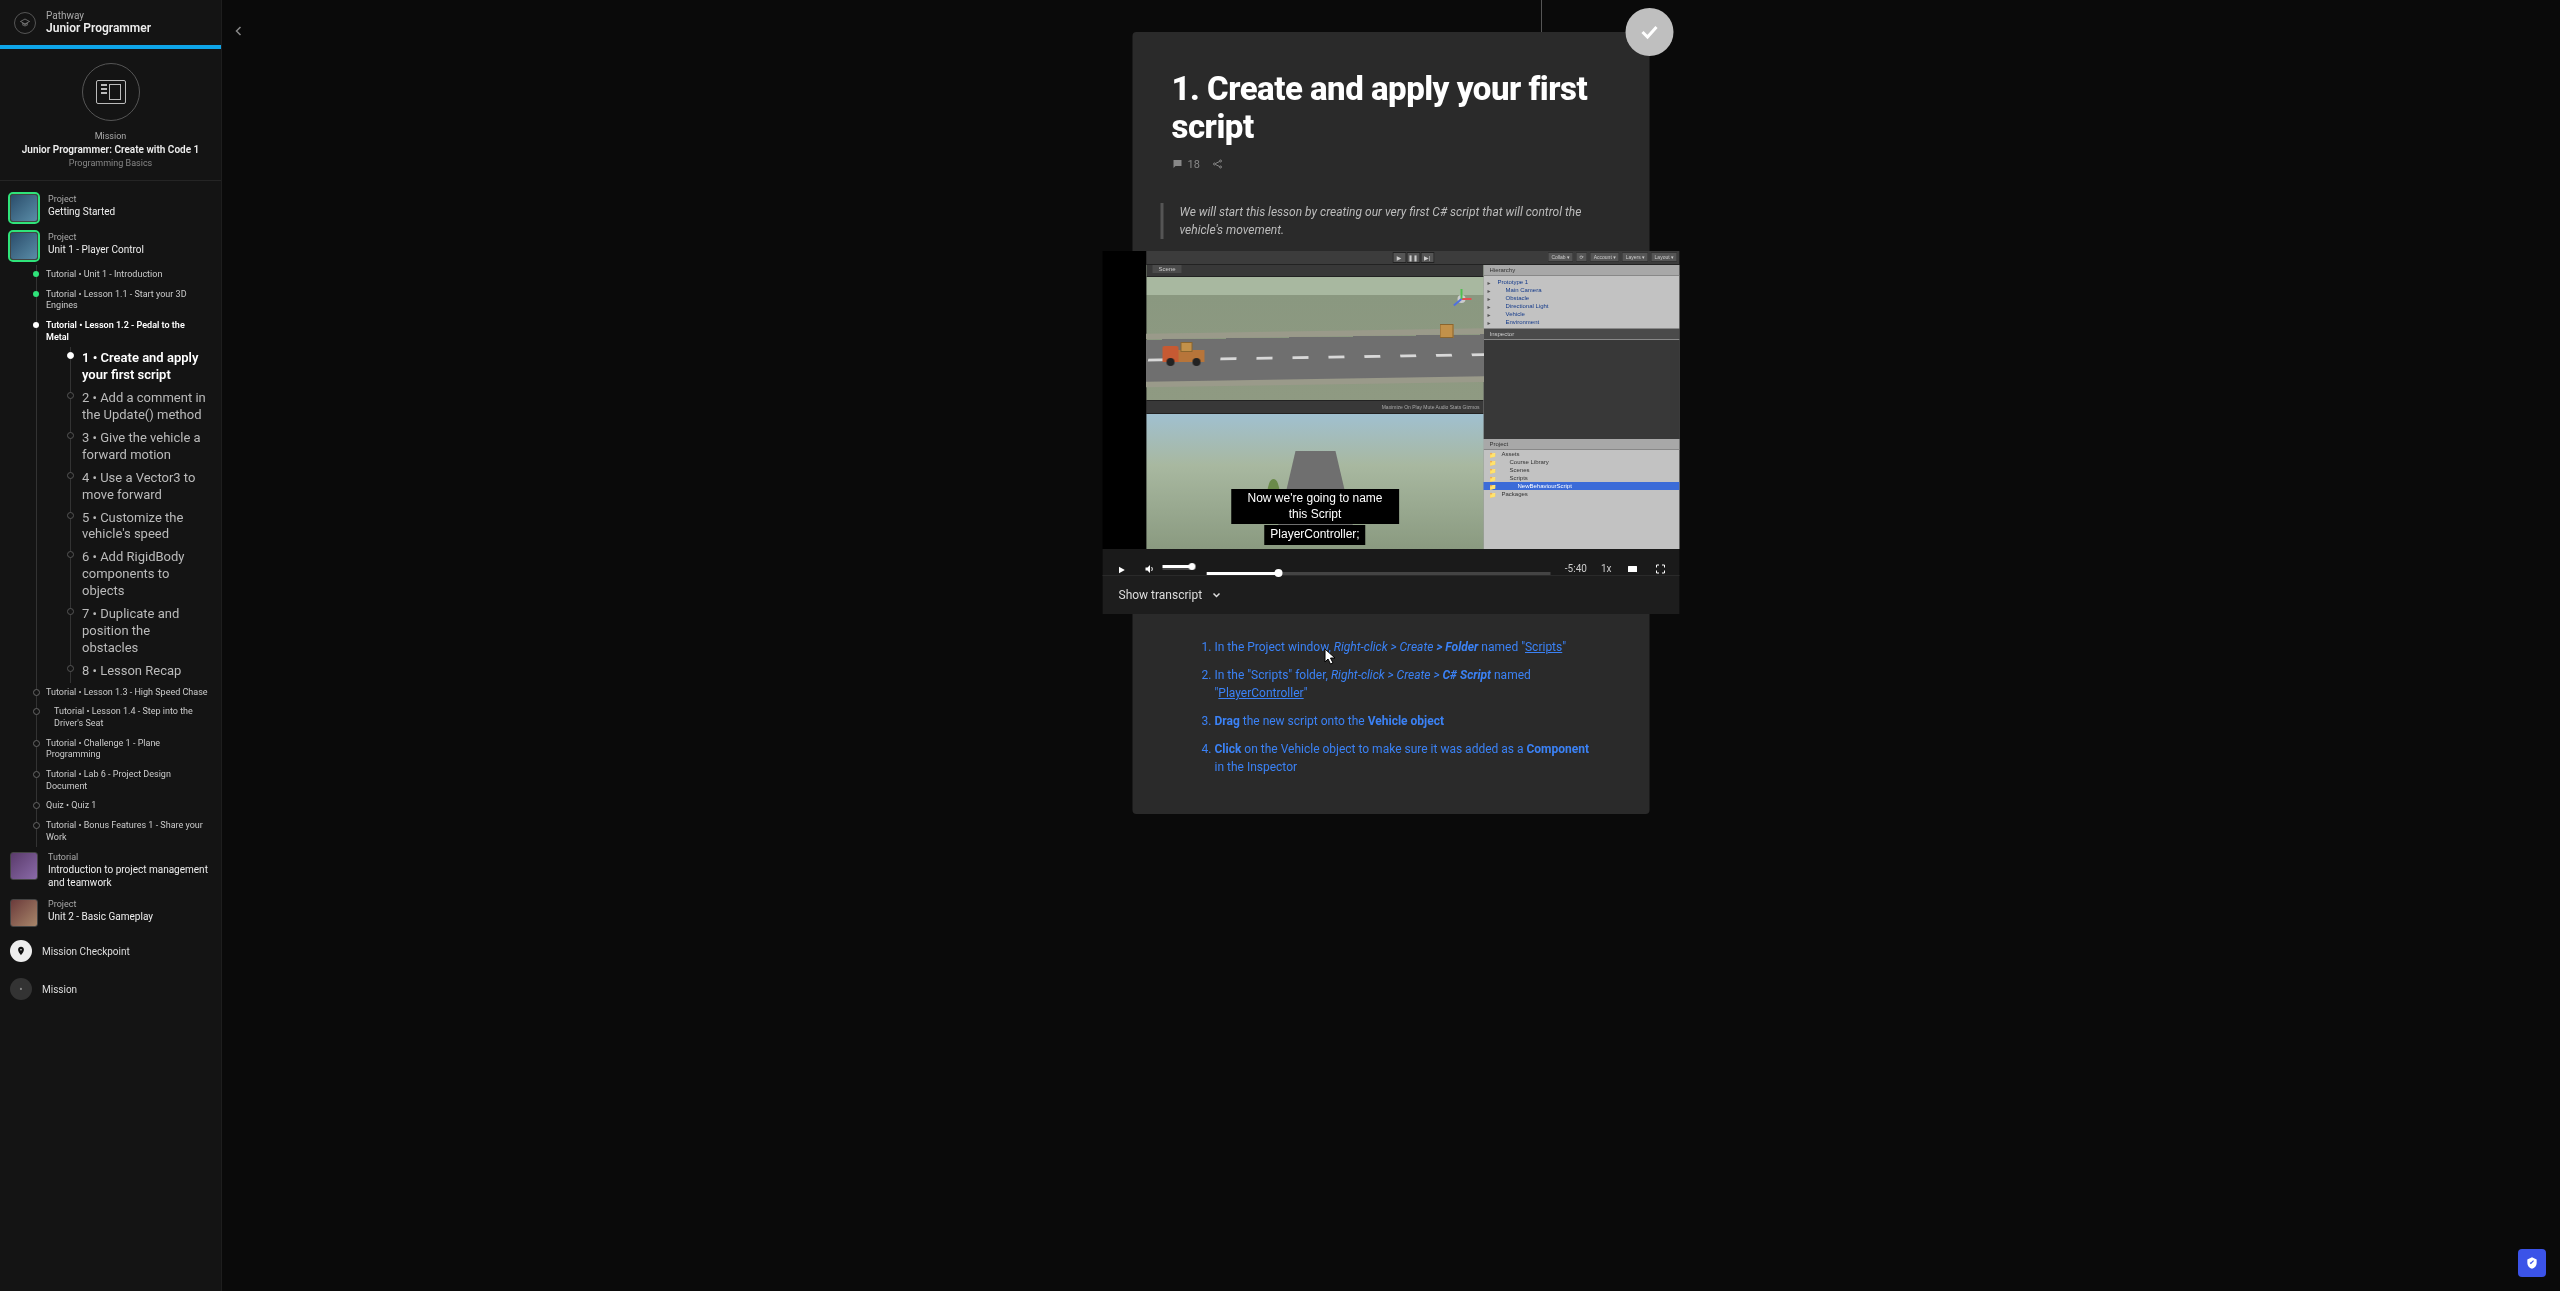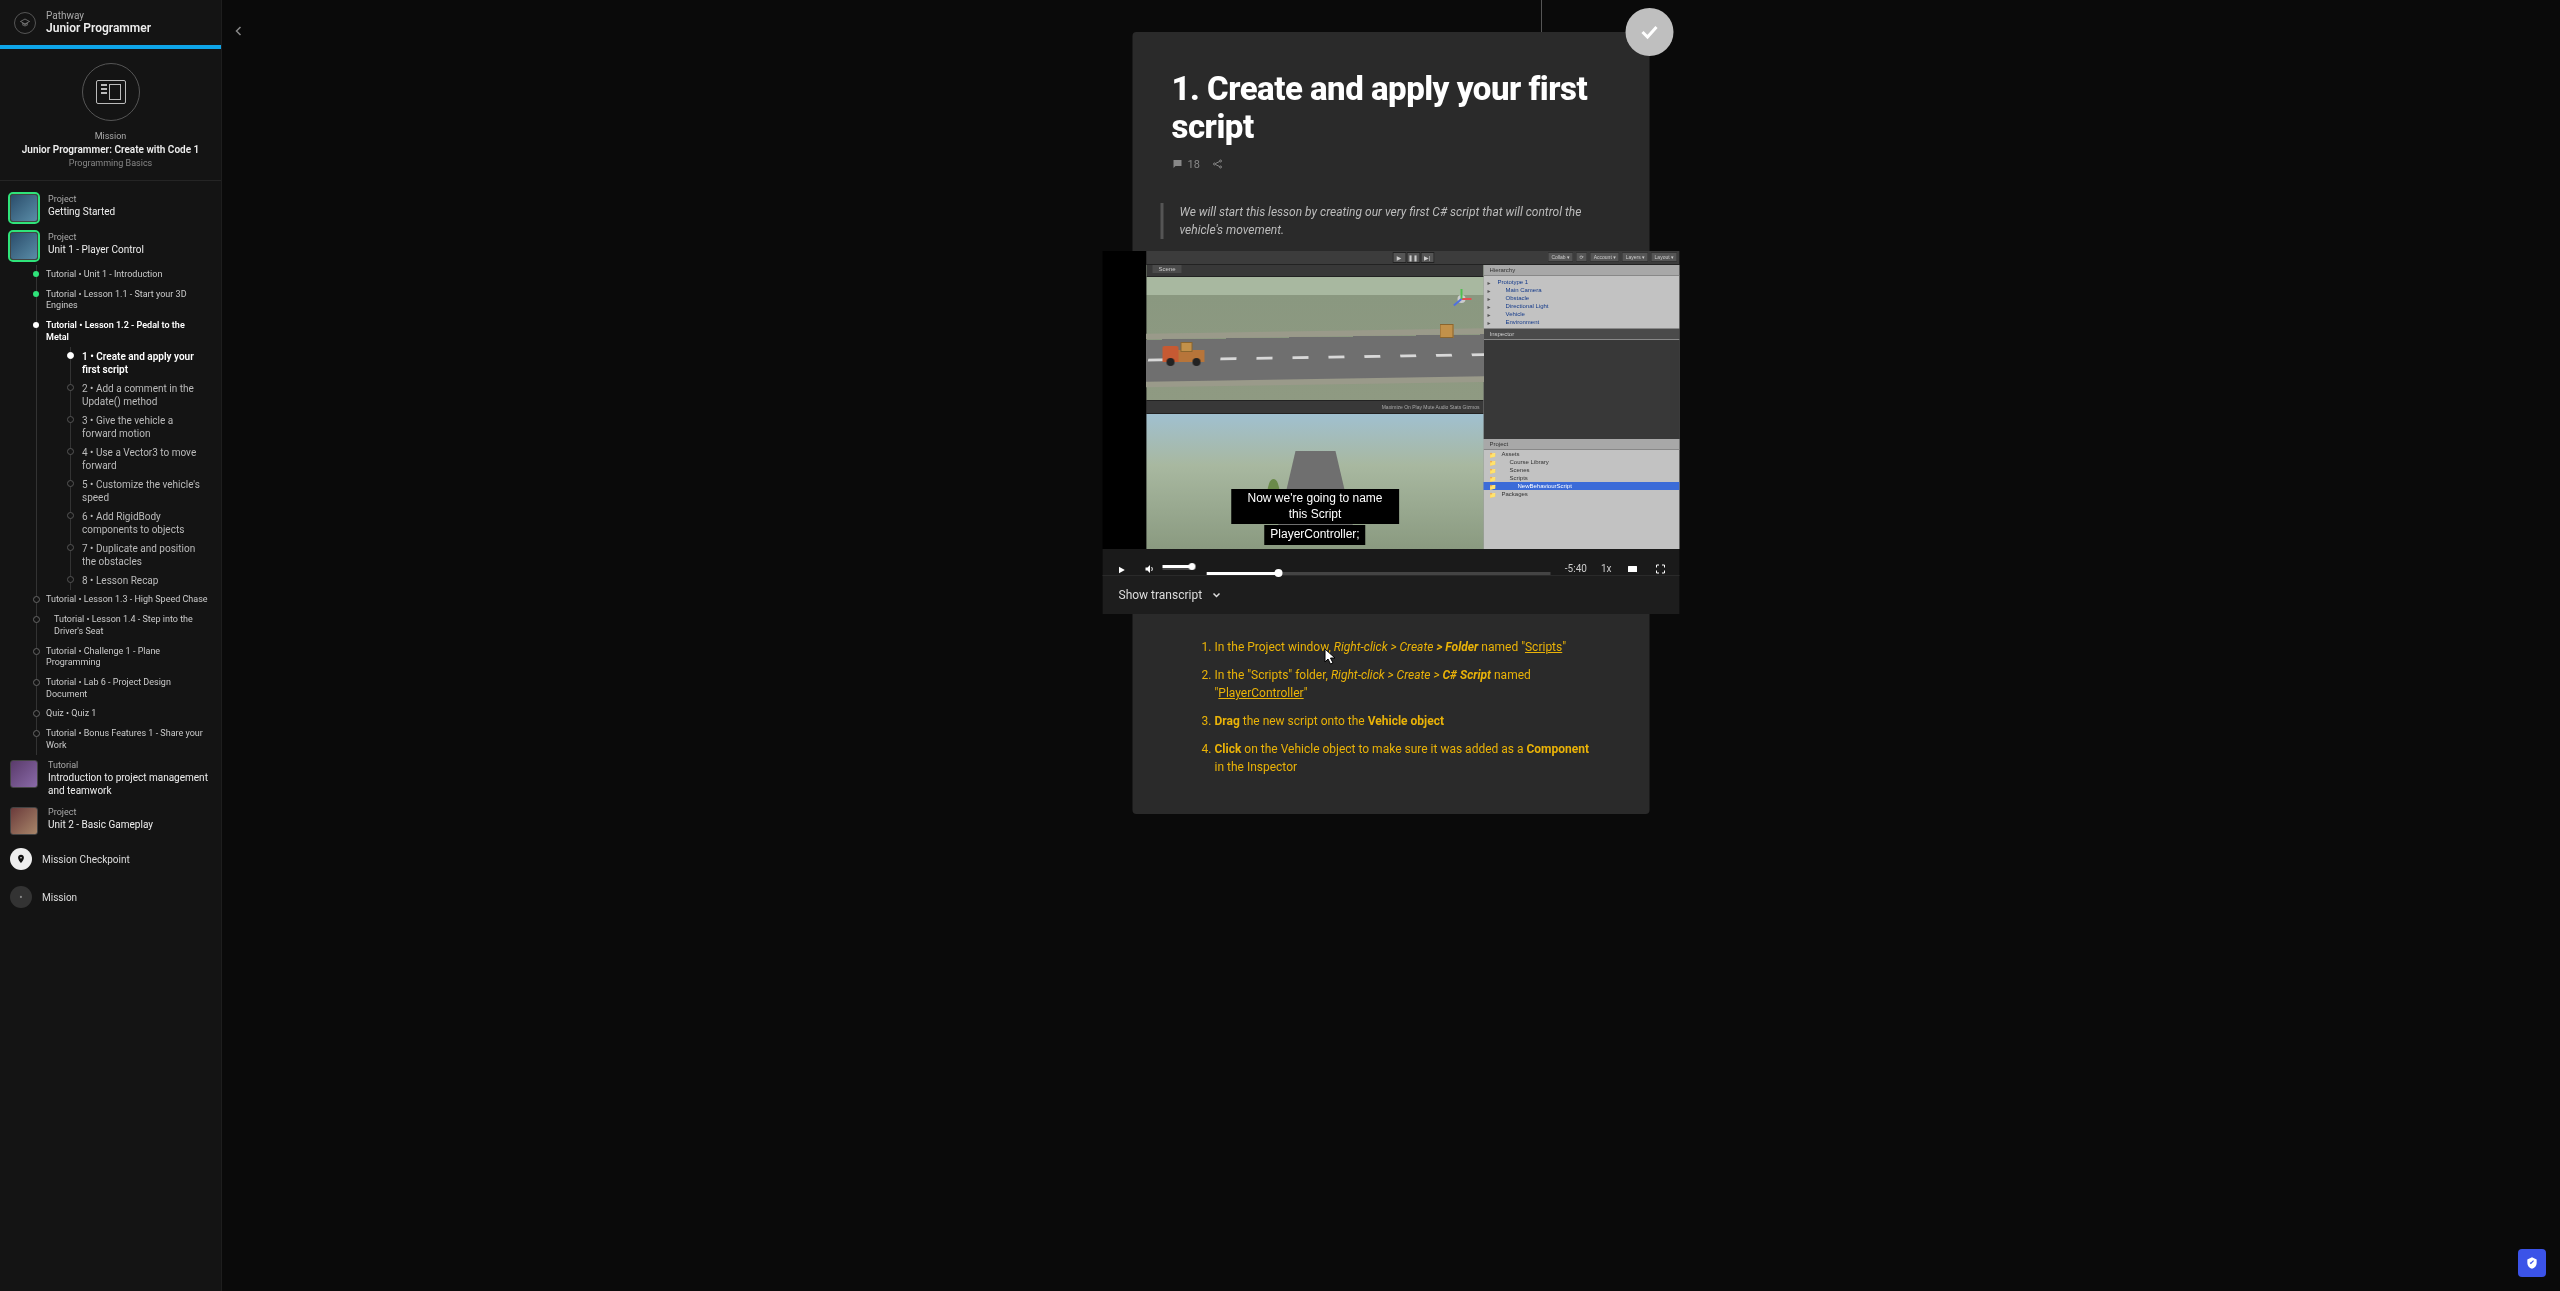--- a/index.html
+++ b/index.html
@@ -35,21 +35,21 @@
 .lesson-list { margin-left: 20px; position: relative; }
 .lesson-list::before { content: ""; position: absolute; left: 10px; top: 0; bottom: 0; width: 1px; background: #333; }
 .lesson { display: flex; align-items: flex-start; padding: 4px 6px 4px 20px; position: relative; font-size: 9px; color: #ccc; line-height: 1.3; cursor: pointer; }
 .lesson::before { content: ""; position: absolute; left: 7px; top: 6px; width: 6px; height: 6px; border-radius: 50%; background: #2fe37a; }
 .lesson.white::before { background: #fff; }
 .lesson.outline::before { background: #141414; border: 1px solid #666; width: 5px; height: 5px; }
 .lesson.active { color: #fff; font-weight: 600; }
 
 .step-list { margin-left: 34px; position: relative; }
 .step-list::before { content: ""; position: absolute; left: 10px; top: 0; bottom: 0; width: 1px; background: #333; }
-.step { display: flex; align-items: flex-start; padding: 3px 6px 3px 22px; position: relative; font-size: 10px; color: #bbb; line-height: 1.3; cursor: pointer; }
+.step { display: flex; align-items: flex-start; padding: 3px 6px 3px 22px; position: relative; font-size: 13px; color: #bbb; line-height: 1.3; cursor: pointer; }
 .step::before { content: ""; position: absolute; left: 7px; top: 5px; width: 5px; height: 5px; border-radius: 50%; background: #141414; border: 1px solid #555; }
 .step.active { color: #fff; font-weight: 600; }
 .step.active::before { background: #fff; border-color: #fff; }
 
 .checkpoint { display: flex; align-items: center; padding: 8px 4px; font-size: 10px; color: #ddd; }
 .checkpoint .dot { width: 22px; height: 22px; border-radius: 50%; background: #eee; color: #111; display: flex; align-items: center; justify-content: center; margin-right: 10px; flex: 0 0 22px; }
 .checkpoint.gray .dot { background: #333; color: #888; }
 
 
 .main { flex: 1; background: #0a0a0a; position: relative; overflow: hidden; }
@@ -128,21 +128,21 @@
 .vol-bar::before { content: ""; position: absolute; left: 0; top: -2px; width: 30px; height: 3px; background: #fff; }
 .vol-bar::after { content: ""; position: absolute; right: -3px; top: -4px; width: 7px; height: 7px; background: #fff; border-radius: 50%; }
 .seek { flex: 1; height: 3px; background: #444; position: relative; cursor: pointer; }
 .seek-prog { position: absolute; left: 0; top: 0; bottom: 0; width: 21%; background: #fff; }
 .seek-prog::after { content: ""; position: absolute; right: -4px; top: -3px; width: 8px; height: 8px; background: #fff; border-radius: 50%; }
 .vc-right { display: flex; align-items: center; gap: 14px; }
 
 .transcript { padding: 12px 16px; font-size: 12px; color: #ddd; display: flex; align-items: center; gap: 8px; cursor: pointer; border-top: 1px solid #2a2a2a; background: #1d1d1d; }
 
 
-.instr { padding: 14px 50px 28px 56px; font-size: 12px; color: #eab308; margin-top: 10px; }
+.instr { padding: 14px 50px 28px 56px; font-size: 12px; color: #3b82f6; margin-top: 10px; }
 .instr ol { list-style: decimal; padding-left: 26px; }
 .instr li { margin-bottom: 10px; line-height: 1.5; }
 .instr em { font-style: italic; }
 .instr b { font-weight: 700; }
 .instr u { text-decoration: underline; }
 
 
 .shield-btn { position: fixed; right: 14px; bottom: 14px; width: 28px; height: 28px; background: #3b53e8; border-radius: 4px; display: flex; align-items: center; justify-content: center; cursor: pointer; }
 .shield-btn svg { width: 14px; height: 14px; fill: #fff; }
 

